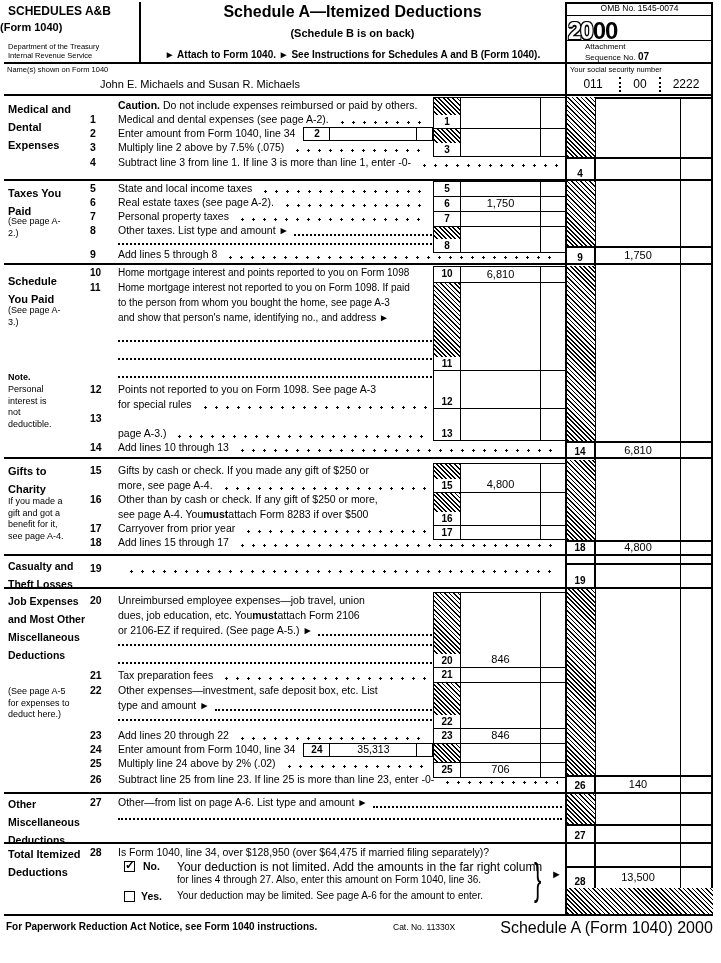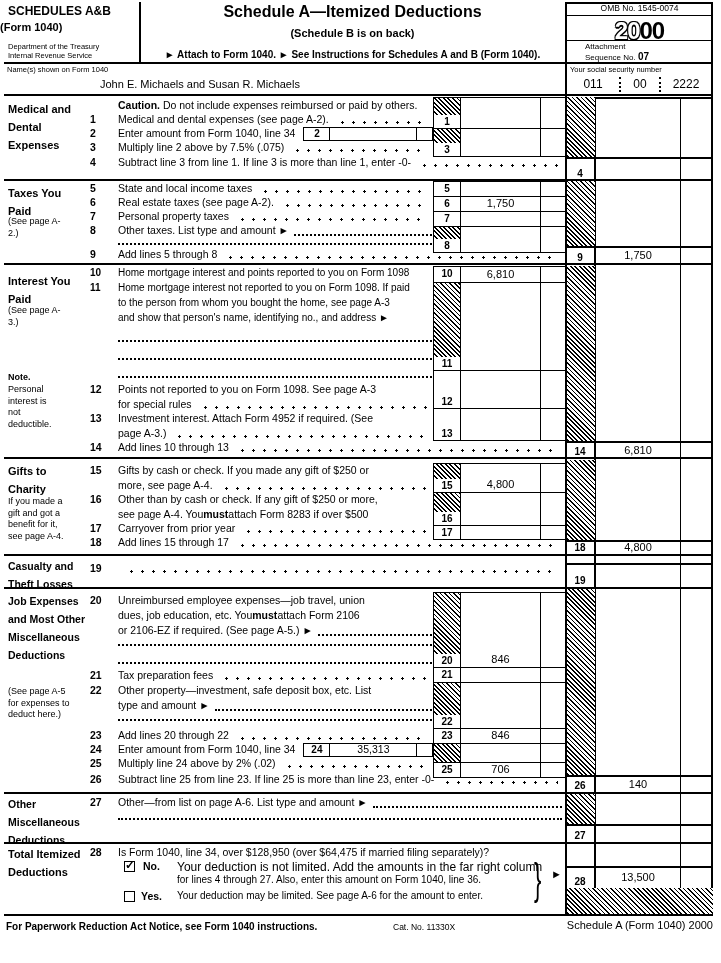--- a/index.html
+++ b/index.html
@@ -48,21 +48,21 @@
   <div class="abs b" style="left:0;top:21px;font-size:11px">(Form 1040)</div>
   <div class="abs" style="left:8px;top:42px;font-size:7.5px;line-height:9px;width:120px">
     <div>Department of the Treasury</div>
     <div>Internal Revenue Service</div>
   </div>
   <div class="abs b" style="left:140px;top:3px;width:425px;text-align:center;font-size:16px">Schedule A—Itemized Deductions</div>
   <div class="abs b" style="left:140px;top:27px;width:425px;text-align:center;font-size:11px">(Schedule B is on back)</div>
   <div class="abs b" style="left:140px;top:49px;width:425px;text-align:center;font-size:10px">► Attach to Form 1040.  ► See Instructions for Schedules A and B (Form 1040).</div>
 
   <div class="abs" style="left:568px;top:3px;width:143px;text-align:center;font-size:8.5px">OMB No. 1545-0074</div>
-  <div class="abs b" style="left:568px;top:17px;width:143px;text-align:center;font-size:24px;letter-spacing:-1px"><span class="yo">20</span><span>00</span></div>
+  <div class="abs b" style="left:568px;top:17px;width:143px;text-align:left;font-size:24px;letter-spacing:-1px"><span class="yo">20</span><span>00</span></div>
   <div class="abs" style="left:585px;top:42px;font-size:8px;line-height:10px">
     <div>Attachment</div>
     <div><span>Sequence No.</span> <span class="b" style="font-size:10px">07</span></div>
   </div>
 
   <div class="rule" style="left:565px;top:2px;width:148px;height:1.5px"></div>
   <div class="rule" style="left:139px;top:2px;width:1.5px;height:61px"></div>
   <div class="rule" style="left:565px;top:2px;width:1.5px;height:93px"></div>
   <div class="rule" style="left:565px;top:15px;width:148px;height:1px"></div>
   <div class="rule" style="left:565px;top:40px;width:148px;height:1px"></div>
@@ -89,21 +89,21 @@
   <div class="rule" style="left:4px;top:792px;width:709px;height:2px"></div>
   <div class="rule" style="left:4px;top:842px;width:709px;height:2px"></div>
   <div class="rule" style="left:4px;top:914px;width:709px;height:2px"></div>
 
   <div class="rule" style="left:594px;top:97px;width:1.5px;height:818px"></div>
   <div class="rule" style="left:680px;top:97px;width:1px;height:818px"></div>
 
   <div class="sb" style="top:100px">Medical and Dental Expenses</div>
   <div class="sb" style="top:184px;width:78px">Taxes You Paid</div>
   <div class="sbn" style="top:216px;width:56px">(See page A-2.)</div>
-  <div class="sb" style="top:272px;width:70px">Interest You Paid</div>
+  <div class="sb" style="top:272px;width:70px">Schedule You Paid</div>
   <div class="sbn" style="top:305px;width:56px">(See page A-3.)</div>
   <div class="sbn b" style="top:372px">Note.</div>
   <div class="sbn" style="top:384px;width:52px">Personal interest is not deductible.</div>
   <div class="sb" style="top:462px;width:70px">Gifts to Charity</div>
   <div class="sbn" style="top:496px;width:66px">If you made a gift and got a benefit for it, see page A-4.</div>
   <div class="sb" style="top:557px;width:90px;font-size:10.5px">Casualty and Theft Losses</div>
   <div class="sb" style="top:592px;font-size:10.5px">Job Expenses and Most Other Miscellaneous Deductions</div>
   <div class="sbn" style="top:686px">(See page A-5 for expenses to deduct here.)</div>
   <div class="sb" style="top:795px;font-size:10.5px">Other Miscellaneous Deductions</div>
   <div class="sb" style="top:845px">Total Itemized Deductions</div>
@@ -185,21 +185,20 @@
     <span class="lno">12</span>
     <span>Points not reported to you on Form 1098. See page A-3</span>
   </div>
   <div class="lrow" style="top:398px;width:344px">
     <span class="lno"></span>
     <span>for special rules</span>
       <span class="leader"></span>
   </div>
   <div class="lrow" style="top:412px;width:344px">
     <span class="lno">13</span>
-    <span>Investment interest. Attach Form 4952 if required. (See</span>
   </div>
   <div class="lrow" style="top:427px;width:344px">
     <span class="lno"></span>
     <span>page A-3.)</span>
       <span class="leader"></span>
   </div>
   <div class="lrow" style="top:441px;width:474px">
     <span class="lno">14</span>
     <span>Add lines 10 through 13</span>
       <span class="leader"></span>
@@ -254,21 +253,21 @@
   </div>
   <div class="dashrow" style="left:118px;top:644px;width:314px"></div>
   <div class="dashrow" style="left:118px;top:662px;width:314px"></div>
   <div class="lrow" style="top:669px;width:344px">
     <span class="lno">21</span>
     <span>Tax preparation fees</span>
       <span class="leader"></span>
   </div>
   <div class="lrow" style="top:684px;width:344px">
     <span class="lno">22</span>
-    <span>Other property—investment, safe deposit box, etc. List</span>
+    <span>Other expenses—investment, safe deposit box, etc. List</span>
   </div>
   <div class="lrow" style="top:699px;width:344px">
     <span class="lno"></span>
     <span>type and amount ►</span>
       <span class="dashfill"></span>
   </div>
   <div class="dashrow" style="left:118px;top:719px;width:314px"></div>
   <div class="lrow" style="top:729px;width:344px">
     <span class="lno">23</span>
     <span>Add lines 20 through 22</span>
@@ -488,15 +487,15 @@
   <div class="srule" style="top:824px;width:148px"></div>
   <div class="rval" style="top:824px;height:18px"></div>
   <div class="rcell" style="top:866px;height:22px">28</div>
   <div class="srule" style="top:866px;width:148px"></div>
   <div class="rval" style="top:866px;height:22px">13,500</div>
   <div class="abs hatch" style="left:565px;top:888px;width:148px;height:26px"></div>
   <div class="rule" style="left:565px;top:95px;width:1.5px;height:821px"></div>
 
   <div class="abs b" style="left:6px;top:921px;font-size:10px">For Paperwork Reduction Act Notice, see Form 1040 instructions.</div>
   <div class="abs" style="left:393px;top:922px;font-size:8.5px">Cat. No. 11330X</div>
-  <div class="abs" style="left:500px;top:919px;width:213px;text-align:right;font-size:11px">Schedule A (Form 1040) 2000</div>
+  <div class="abs" style="left:500px;top:919px;width:213px;text-align:center;font-size:16px">Schedule A (Form 1040) 2000</div>
 
 </div>
 
 </body></html>

